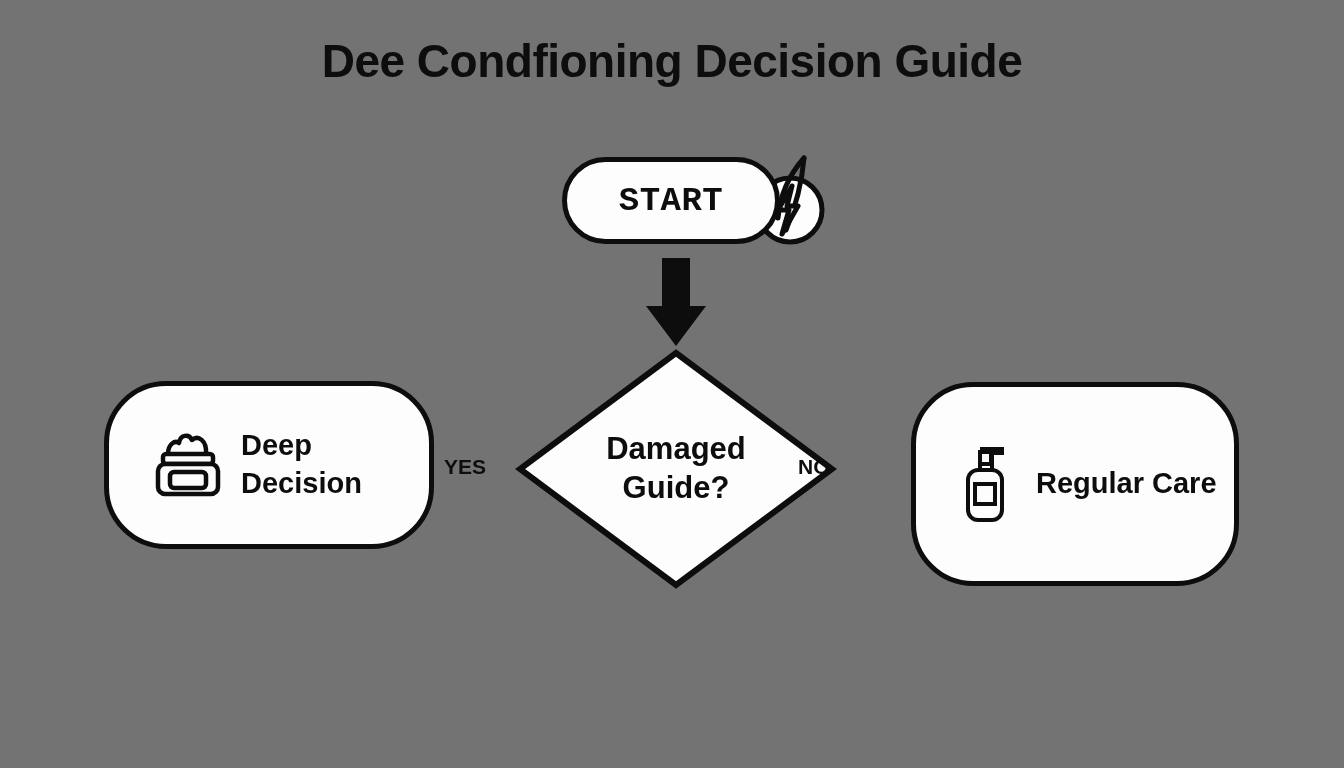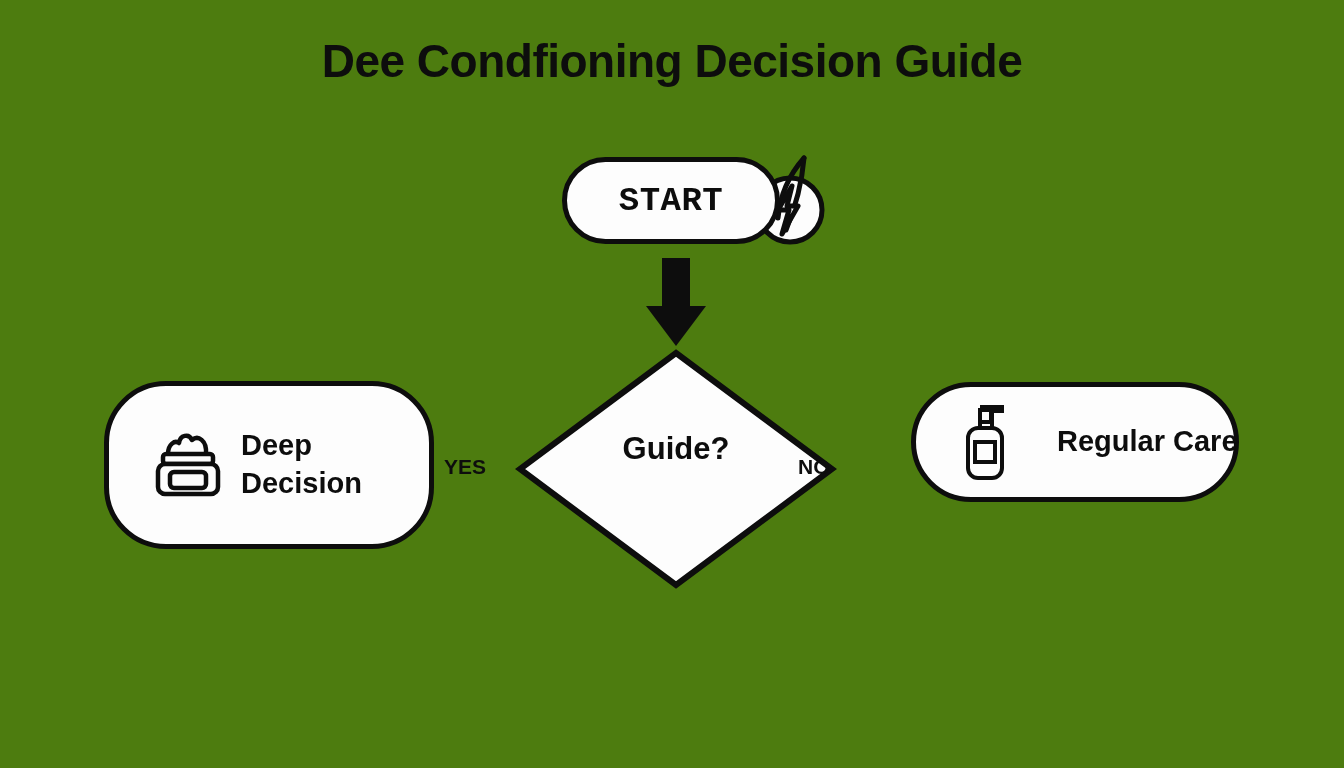--- a/index.html
+++ b/index.html
@@ -9,21 +9,21 @@
     background: #ffffff;
   }
   body {
     font-family: "Liberation Sans", sans-serif;
     -webkit-font-smoothing: antialiased;
   }
   #canvas {
     position: relative;
     width: 1344px;
     height: 768px;
-    background: #4d7c0f;
+    background: #737373;
     overflow: hidden;
   }
 
   
   #title {
     position: absolute;
     left: 0;
     top: 38px;
     width: 1344px;
     text-align: center;
@@ -118,24 +118,23 @@
     top: 381px;
     width: 330px;
     height: 168px;
     padding-left: 42px;
     padding-right: 26px;
   }
   #outcome-no {
     left: 911px;
     top: 382px;
     width: 328px;
-    height: 120px;
+    height: 204px;
     padding-left: 42px;
     padding-right: 26px;
-    gap: 21px;
   }
   .outcome-icon {
     flex: 0 0 auto;
     width: 74px;
     height: 74px;
     margin-right: 16px;
   }
   #outcome-no .outcome-icon {
     width: 58px;
     height: 80px;
@@ -193,20 +192,21 @@
       <path d="M18 0 L46 0 L46 48 L62 48 L32 88 L2 48 L18 48 Z" fill="#0d0d0d"></path>
     </svg>
   </div>
 
   <div id="decision-node">
     <svg width="322" height="242" viewBox="0 0 322 242" xmlns="http://www.w3.org/2000/svg">
       <polygon points="161,5 317,121 161,237 5,121" fill="#fdfdfd" stroke="#0d0d0d" stroke-width="6" stroke-linejoin="miter"></polygon>
     </svg>
   </div>
   <div id="decision-text">
+    <div>Damaged</div>
     <div>Guide?</div>
   </div>
 
   <div class="edge-label" id="edge-label-yes">YES</div>
   <div class="edge-label" id="edge-label-no">NO</div>
 
   <div class="outcome-node" id="outcome-yes">
     <div class="outcome-icon">
       <svg width="74" height="74" viewBox="0 0 74 74" xmlns="http://www.w3.org/2000/svg">
         <path d="M17 26 C 17 16, 24 12, 28 15 C 29 7, 38 5, 41 12 C 47 7, 56 12, 55 26" fill="#fdfdfd" stroke="#0d0d0d" stroke-width="4.5" stroke-linejoin="round" stroke-linecap="round"></path>

